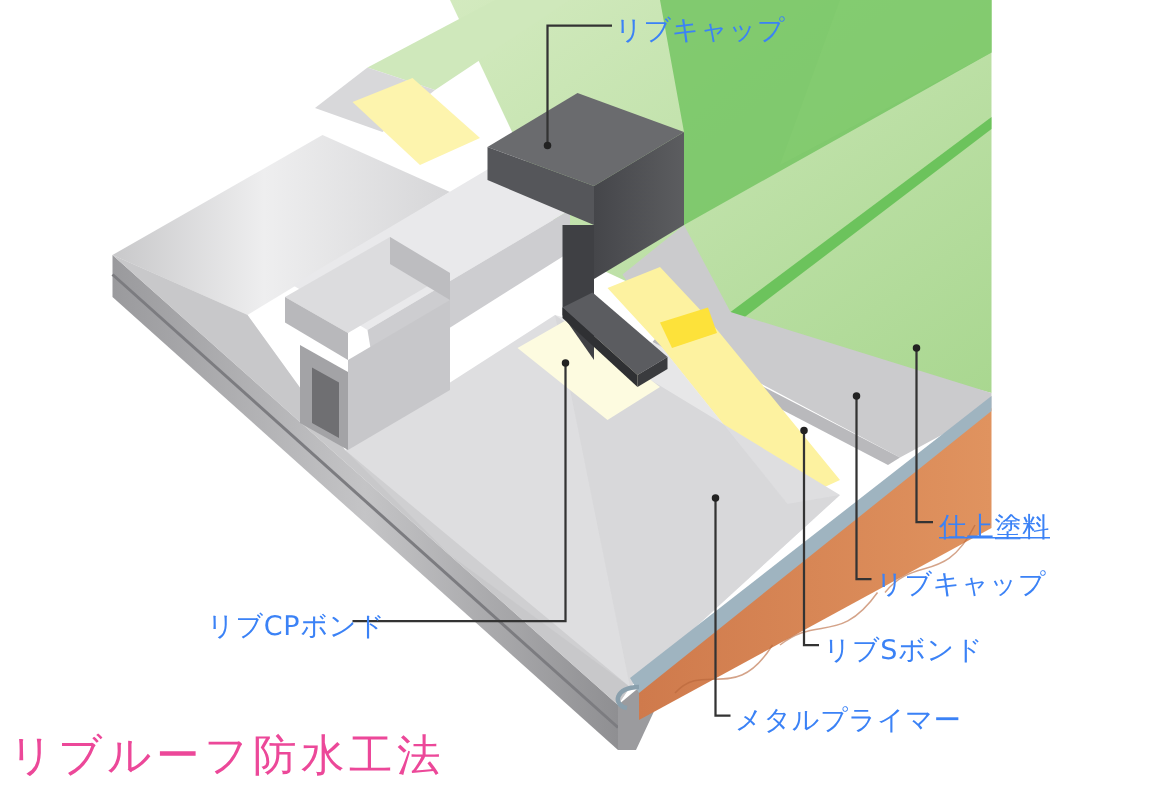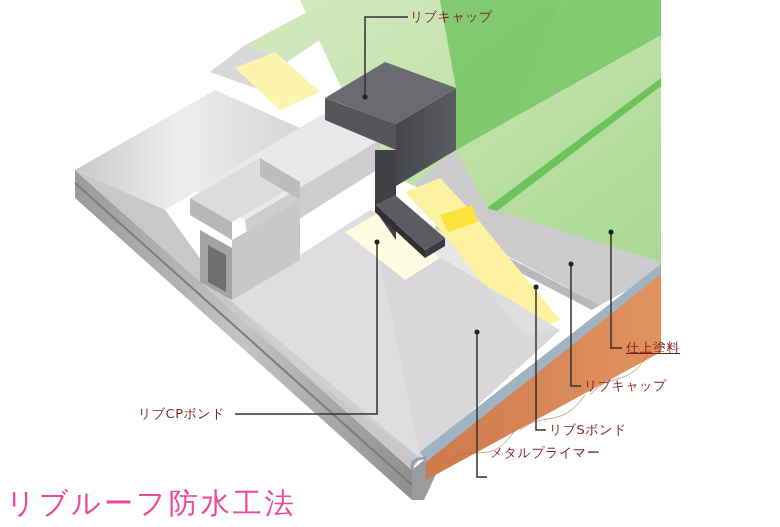--- a/index.html
+++ b/index.html
@@ -1,19 +1,19 @@
 <!DOCTYPE html>
 <html><head>
 <meta charset="utf-8">
 <style>
   html, body { margin: 0; padding: 0; background: #ffffff; }
   body { width: 780px; height: 527px; position: relative; overflow: hidden;
          font-family: "DejaVu Sans", "Liberation Sans", sans-serif; }
   #diagram { position: absolute; left: 0; top: 0; width: 780px; height: 527px; }
-  .callout-label { position: absolute; font-size: 13px; color: #7f1d1d; white-space: nowrap;
+  .callout-label { position: absolute; font-size: 18px; color: #3b82f6; white-space: nowrap;
                    font-family: "DejaVu Sans", sans-serif; letter-spacing: 0.5px; }
   .caption { position: absolute; left: 6px; top: 484px; font-size: 29px; color: #ec4899;
              letter-spacing: 3px; font-family: "DejaVu Sans", sans-serif; white-space: nowrap; }
 </style>
 </head>
 <body>
 
 <svg id="diagram" viewBox="0 0 780 527" xmlns="http://www.w3.org/2000/svg">
   <defs>
     <linearGradient id="gGreen" x1="0" y1="0" x2="1" y2="1">
@@ -143,15 +143,15 @@
     <circle cx="477" cy="332" r="2.5"></circle>
     <circle cx="377" cy="242" r="2.5"></circle>
   </g>
 </svg>
 
 <div class="callout-label" style="left:410px; top:8px;">リブキャップ</div>
 <div class="callout-label" style="left:626px; top:339px;text-decoration:underline;">仕上塗料</div>
 <div class="callout-label" style="left:584px; top:377px;">リブキャップ</div>
 <div class="callout-label" style="left:138px; top:405px;">リブCPボンド</div>
 <div class="callout-label" style="left:549px; top:421px;">リブSボンド</div>
-<div class="callout-label" style="left:490px; top:444px;">メタルプライマー</div>
+<div class="callout-label" style="left:490px; top:468px;">メタルプライマー</div>
 
 <div class="caption">リブルーフ防水工法</div>
 
 </body></html>

